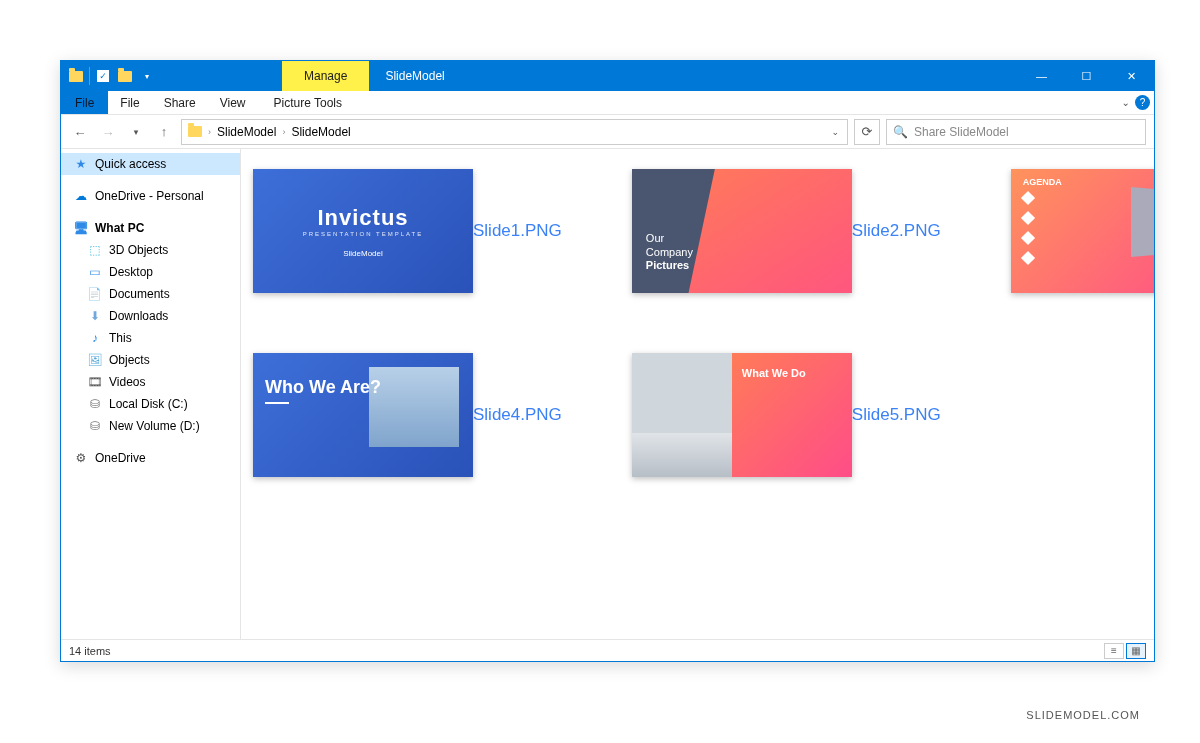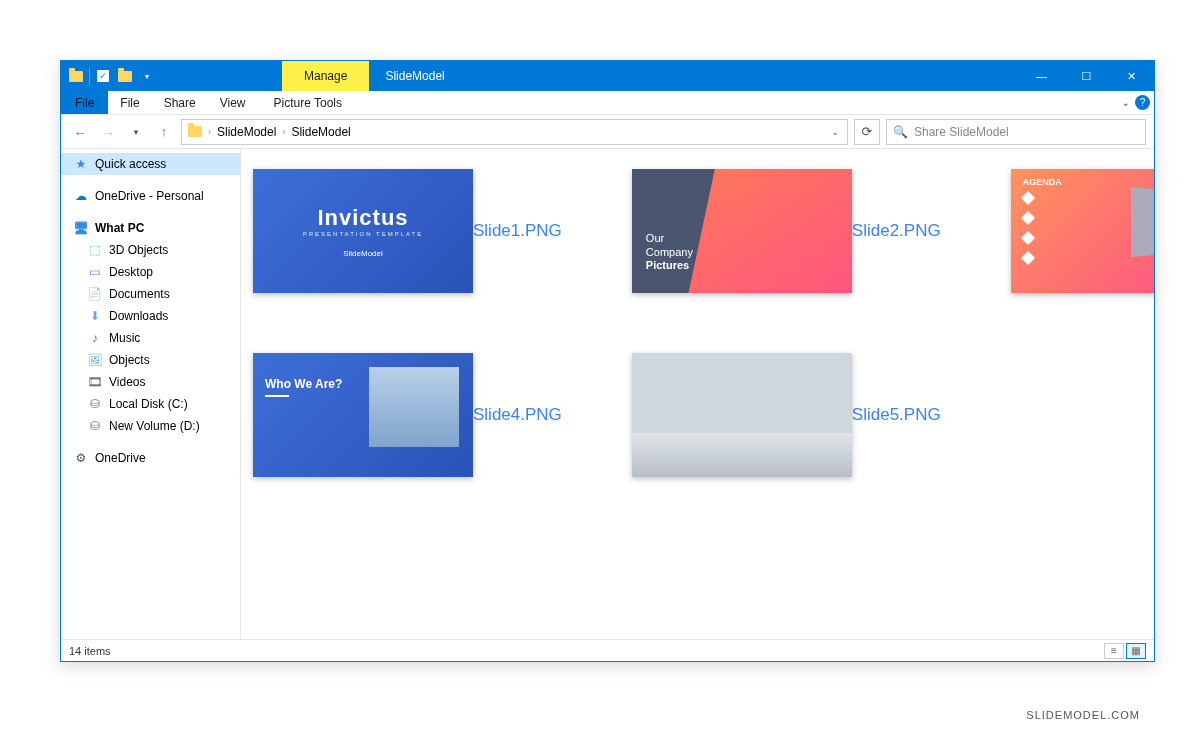--- a/index.html
+++ b/index.html
@@ -65,21 +65,21 @@
 .t2 { background: #4a5670; }
 .t2 .tri { position: absolute; right: -30px; top: -20px; width: 180px; height: 180px; background: linear-gradient(135deg,#ff7b58,#ff4d88); transform: rotate(12deg); border-radius: 14px; }
 .t2 .txt { position: absolute; left: 14px; bottom: 20px; color: #fff; font-size: 11px; line-height: 1.25; }
 .t3 { background: linear-gradient(135deg,#ff935c,#ff4d88); color: #fff; }
 .t3 .hdr { position: absolute; top: 8px; left: 12px; font-size: 9px; font-weight: 600; }
 .t3 .dia { position: absolute; left: 12px; top: 24px; display: flex; flex-direction: column; gap: 10px; }
 .t3 .dia > div { width: 10px; height: 10px; background: #fff; transform: rotate(45deg); }
 .t3 .img { position: absolute; right: 0; top: 18px; width: 100px; height: 70px; background: #aab; clip-path: polygon(0 0, 100% 12%, 100% 88%, 0 100%); }
 .t4 { background: linear-gradient(135deg,#3d6fd8,#2a52b8); color: #fff; }
 .t4 .img { position: absolute; right: 14px; top: 14px; width: 90px; height: 80px; background: linear-gradient(180deg,#b8d0e8,#7fa4cc); }
-.t4 .txt { position: absolute; left: 12px; top: 24px; font-size: 12px; font-weight: 600; }
+.t4 .txt { position: absolute; left: 12px; top: 24px; font-size: 18px; font-weight: 600; }
 .t4 .bar { width: 24px; height: 2px; background: #fff; margin-top: 4px; }
 .t5 { display: flex; }
 .t5 .left { flex: 1; background: #cfd6dc; position: relative; }
 .t5 .left::after { content: ""; position: absolute; bottom: 0; left: 0; right: 0; height: 44px; background: linear-gradient(180deg,#e0e4e8,#b6bec6); }
 .t5 .right { flex: 1; background: linear-gradient(135deg,#ff7b58,#ff4d88); color: #fff; padding: 14px 10px; }
 .t5 .right .h { font-size: 11px; font-weight: 600; }
 .t6 { display: flex; }
 .t6 .left { flex: 1.4; background: linear-gradient(180deg,#5fbfbf 0%,#f0a050 60%,#2a2a3a 78%); position: relative; }
 .t6 .left::after { content:""; position:absolute; bottom:0; left:0; right:0; height:30px; background:#1a1a28; clip-path: polygon(0 40%, 30% 10%, 60% 35%, 100% 0, 100% 100%, 0 100%); }
 .t6 .right { width: 78px; background: #3d3b9e; color: #fff; display: flex; flex-direction: column; align-items: center; justify-content: center; }
@@ -179,21 +179,21 @@
       <div class="nav-item">
           <span class="ic ic-doc">📄</span>
           <span>Documents</span>
         </div>
       <div class="nav-item">
           <span class="ic ic-down">⬇</span>
           <span>Downloads</span>
         </div>
       <div class="nav-item">
           <span class="ic ic-music">♪</span>
-          <span>Music</span>
+          <span>This</span>
         </div>
       <div class="nav-item">
           <span class="ic ic-pic">🖼</span>
           <span>Objects</span>
         </div>
       <div class="nav-item">
           <span class="ic ic-vid">🎞</span>
           <span>Videos</span>
         </div>
       <div class="nav-item">
@@ -256,20 +256,23 @@
               <span>Who We Are?</span>
               <div class="bar"></div>
             </div>
           </div>
           <div class="fname">Slide4.PNG</div>
         </div>
 
         <div class="thumb-wrap">
           <div class="thumb t5">
             <div class="left"></div>
+            <div class="right">
+                <div class="h">What We Do</div>
+              </div>
           </div>
           <div class="fname">Slide5.PNG</div>
         </div>
 
 
       </div>
     </div>
   </div>
 
   <div class="status">

